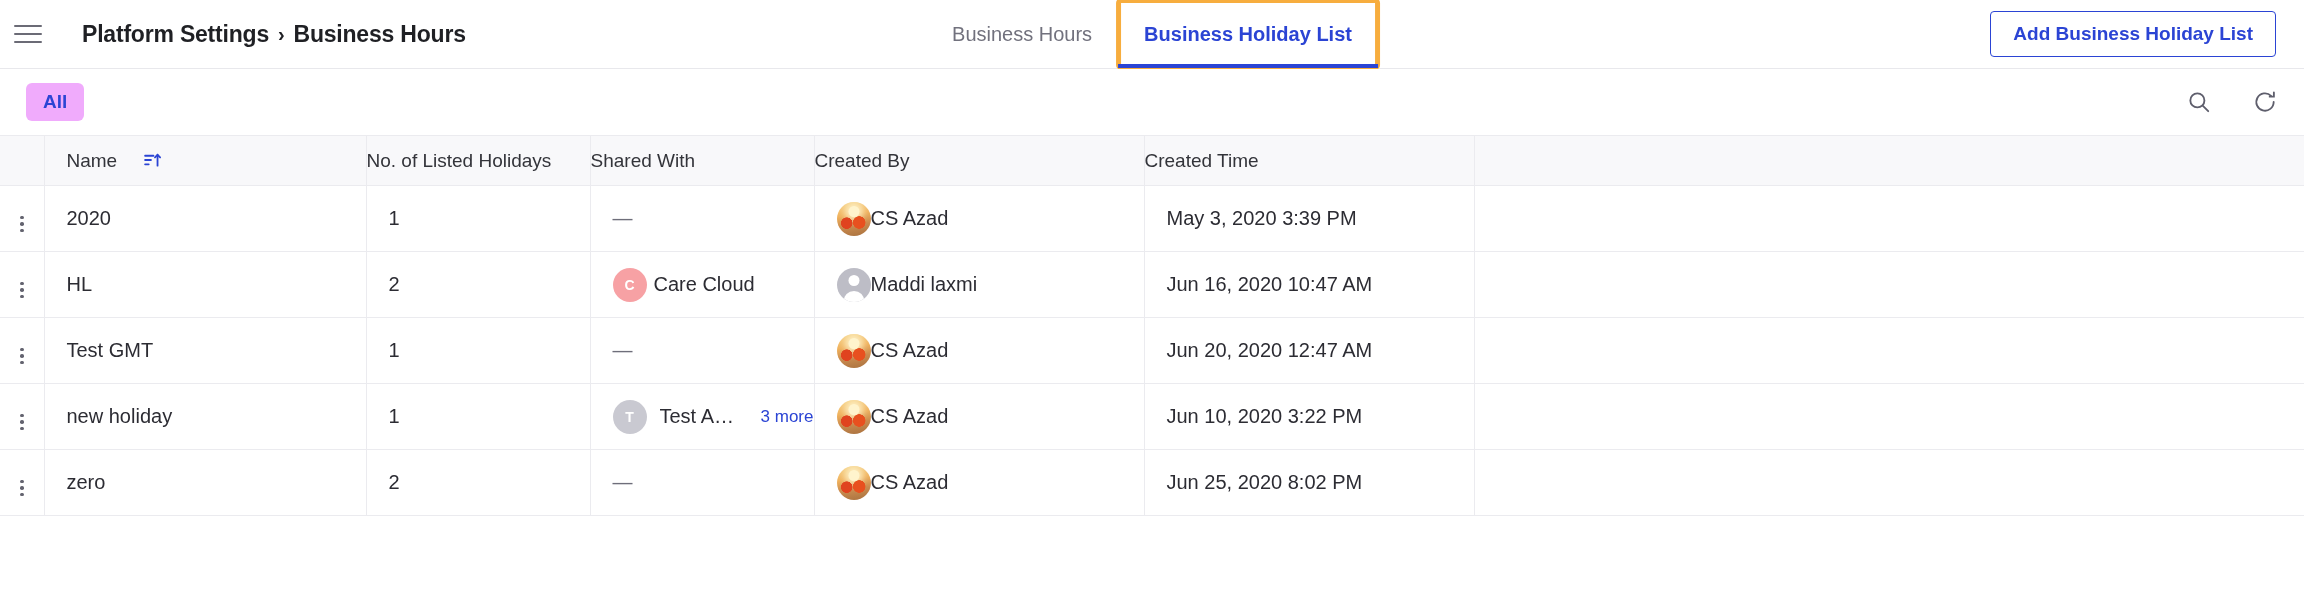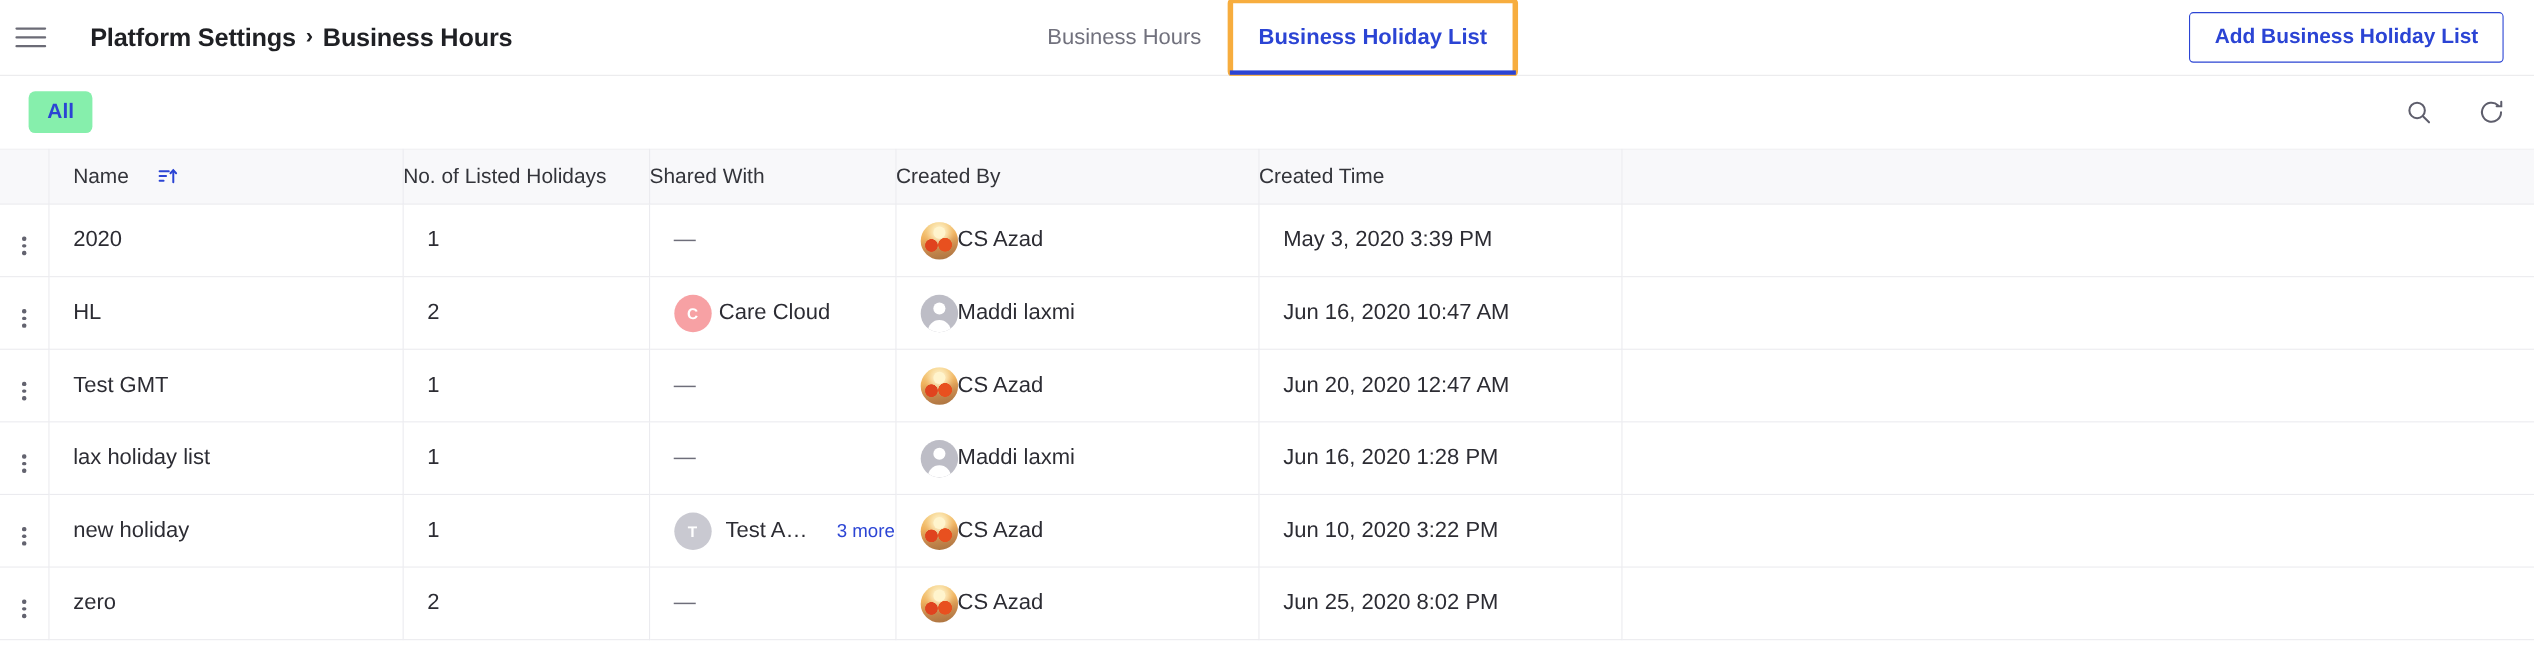--- a/index.html
+++ b/index.html
@@ -128,21 +128,21 @@
   
   .filterbar {
     position: relative;
     height: 66px;
     background: #ffffff;
     display: flex;
     align-items: center;
   }
   .chip {
     margin-left: 26px;
-    background: #86efac;
+    background: #f0abfc;
     color: #2b44d4;
     font-size: 19px;
     font-weight: 600;
     border-radius: 6px;
     padding: 8px 17px;
     cursor: pointer;
   }
   .filter-actions {
     position: absolute;
     right: 24px;
@@ -442,38 +442,20 @@
         </td>
         <td>Jun 20, 2020 12:47 AM</td>
         <td></td>
       </tr>
       <tr>
         <td class="cell-handle"><span class="kebab">
             <i></i>
             <i></i>
             <i></i>
           </span></td>
-        <td>lax holiday list</td>
-        <td>1</td>
-        <td><span class="dash">—</span></td>
-        <td>
-          <div class="person">
-            <span class="avatar blank"></span>
-            <span>Maddi laxmi</span>
-          </div>
-        </td>
-        <td>Jun 16, 2020 1:28 PM</td>
-        <td></td>
-      </tr>
-      <tr>
-        <td class="cell-handle"><span class="kebab">
-            <i></i>
-            <i></i>
-            <i></i>
-          </span></td>
         <td>new holiday</td>
         <td>1</td>
         <td>
           <div class="shared-wrap">
             <span class="avatar gray">T</span>
             <span class="truncate" style="margin-left:13px">Test Audien…</span>
             <span class="more-link">3 more</span>
           </div>
         </td>
         <td>

